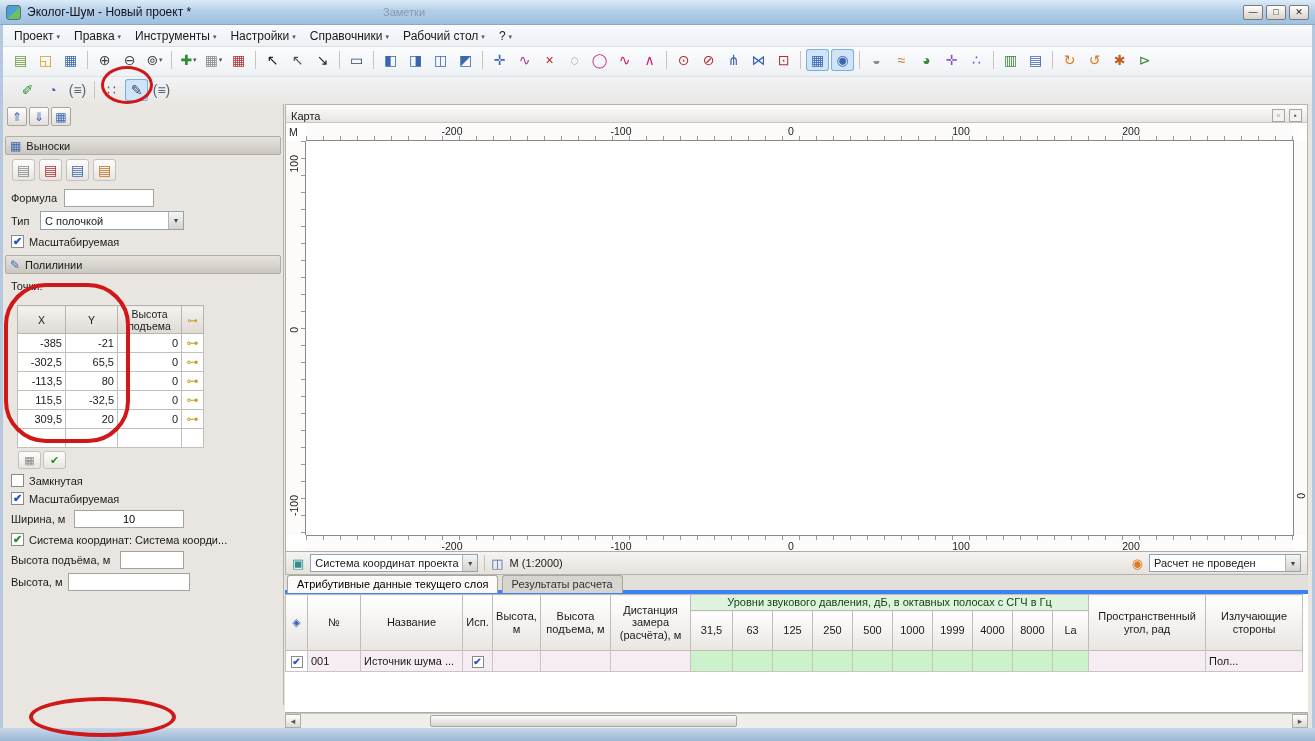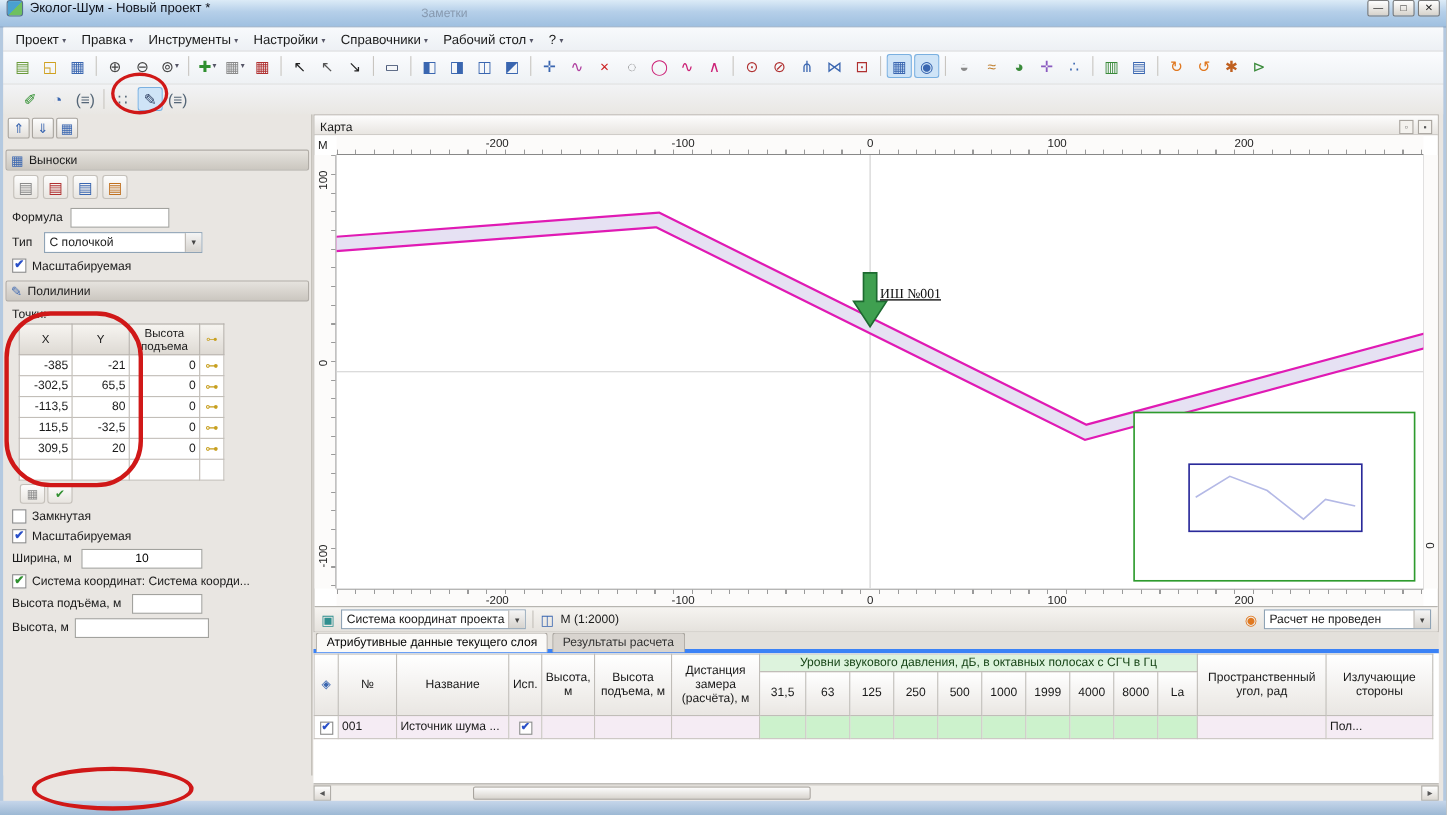--- a/index.html
+++ b/index.html
@@ -1,21 +1,21 @@
 <!DOCTYPE html>
 <html><head>
 <meta charset="utf-8">
 <style>
 *{margin:0;padding:0;box-sizing:border-box}
 html,body{width:1315px;height:741px}
 body{font-family:"Liberation Sans",sans-serif;font-size:11px;color:#1a1a1a;background:#888}
 .window{position:relative;width:1315px;height:741px;background:#e9e6e2;box-shadow:inset 0 0 0 3px #b4c9e0;overflow:hidden}
 
 
-.titlebar{position:absolute;left:0;top:0;width:100%;height:25px;background:linear-gradient(180deg,#dcebf7,#b5cfe9 45%,#9fc0e0);border-bottom:1px solid #8aa8c8;display:flex;padding:0 6px}
+.titlebar{position:absolute;left:0;top:0;width:100%;height:25px;background:linear-gradient(180deg,#dcebf7,#b5cfe9 45%,#9fc0e0);border-bottom:1px solid #8aa8c8;display:flex;align-items:center;padding:0 6px}
 .app-icon{width:15px;height:15px;border-radius:3px;border:1px solid #55708a;background:linear-gradient(135deg,#4aa0d0 0 50%,#6fc060 50% 100%);margin-right:6px;flex:none}
 .title-text{font-size:12px;color:#10131c}
 .ghost{position:absolute;left:383px;top:6px;color:rgba(70,75,90,.4);font-size:11px}
 .win-btns{margin-left:auto;display:flex}
 .wb{width:20px;height:15px;background:linear-gradient(#ffffff,#d6d2cb);border:1px solid #7a7a7a;border-radius:2px;font-size:9px;line-height:12px;text-align:center;margin-left:3px;color:#222}
 
 
 .menubar{position:absolute;left:3px;right:3px;top:25px;height:22px;background:linear-gradient(#f8fafc,#edf0f4);border-bottom:1px solid #dcdfe3;padding-left:4px;white-space:nowrap}
 .menu-item{display:inline-block;padding:4px 7px;font-size:12px;cursor:default}
 .menu-dd{font-size:7px;color:#556;margin-left:3px;vertical-align:1px}
@@ -39,21 +39,21 @@
 .frow{display:flex;align-items:center;margin:4px 8px;gap:5px}
 .frow label{flex:none}
 .txt{height:18px;border:1px solid #a2a29e;background:#fff;font:11px "Liberation Sans",sans-serif;padding:0 3px}
 .combo{display:flex;align-items:center;height:19px;background:#fff;border:1px solid #8fa3b5;padding-left:4px}
 .combo .sel{flex:1;overflow:hidden;white-space:nowrap}
 .combo .dd{width:15px;height:100%;flex:none;background:linear-gradient(#f5f5f5,#d6d3ce);border-left:1px solid #b8b4ae;text-align:center;font-size:8px;line-height:17px;color:#444}
 .check-row{display:flex;align-items:center;margin:5px 8px;gap:5px}
 .cb{display:inline-block;flex:none;width:13px;height:13px;background:#fff;border:1px solid #8a8a8a;font-size:11px;line-height:11px;text-align:center;color:#2a50c8;font-weight:bold}
 .cb.small{width:12px;height:12px;font-size:10px;line-height:10px}
 .trunc{white-space:nowrap;overflow:hidden;text-overflow:ellipsis}
-.points-label{margin:6px 8px 2px}
+.points-label{margin:6px 8px 13px}
 .points-table{border-collapse:collapse;margin-left:14px;table-layout:fixed}
 .points-table th{background:linear-gradient(#f6f4f0,#ddd9d3);border:1px solid #b8b4ae;font-weight:normal;font-size:10.5px;padding:1px 2px;height:28px}
 .points-table td{border:1px solid #c2beb8;background:#fff;height:19px;text-align:right;padding:0 3px;font-size:11px}
 .points-table td.keycell{text-align:center;color:#c8a020;font-size:12px;padding:0}
 .points-table tr.empty-row td{background:#fff}
 .points-toolbar{margin:3px 0 0 14px}
 .points-toolbar .tb-btn{width:20px;height:18px;border:1px solid #c4c0ba;background:linear-gradient(#fdfdfd,#e8e5e0);font-size:11px}
 .left-tabs{position:absolute;left:3px;top:705px;width:281px;height:28px;background:#d7d3cd;border-top:1px solid #aca8a2;border-right:1px solid #b6b2ac;padding-left:5px}
 .ltab{display:inline-block;background:#d0ccc6;border:1px solid #a8a49e;border-top:none;padding:4px 9px 6px;font-size:11px;color:#333;border-radius:0 0 3px 3px}
 .ltab.active{background:#f6f4f0;color:#000}
@@ -370,37 +370,20 @@
       <div class="ruler-right">
         <span class="ytick" style="top:352px">0</span>
       </div>
       <div class="ruler-x bottom" id="ruler-bottom">
           <span class="xtick" style="left: 146px;">-200</span>
           <span class="xtick" style="left: 315px;">-100</span>
           <span class="xtick" style="left: 485px;">0</span>
           <span class="xtick" style="left: 655px;">100</span>
           <span class="xtick" style="left: 825px;">200</span>
         </div>
-      <div class="map-canvas">
-        <svg width="988" height="394" viewBox="0 0 988 394">
-
-          <line x1="485" y1="0" x2="485" y2="394" stroke="#cfcfcf" stroke-width="1"></line>
-          <line x1="0" y1="197" x2="988" y2="197" stroke="#cfcfcf" stroke-width="1"></line>
-
-          <path d="M -4 81 L 292 59 L 681 252 L 992 168" fill="none" stroke="#e01ab4" stroke-width="15"></path>
-          <path d="M -4 81 L 292 59 L 681 252 L 992 168" fill="none" stroke="#e6e1f3" stroke-width="11"></path>
-
-          <rect x="725" y="234" width="255" height="153" fill="#ffffff" stroke="#2e9b2e" stroke-width="1.5"></rect>
-          <rect x="775" y="281" width="157" height="61" fill="none" stroke="#2a2a9a" stroke-width="1.5"></rect>
-          <polyline points="781,311 812,292 846,305 879,331 899,313 926,319" fill="none" stroke="#b4b9e6" stroke-width="1.5"></polyline>
-
-          <polygon points="479,107 491,107 491,133 500,133 485,156 470,133 479,133" fill="#3fa050" stroke="#1d6a30" stroke-width="1.5"></polygon>
-          <text class="marker-lbl" x="494" y="130" font-size="12.5" fill="#111" text-decoration="underline">ИШ №001</text>
-        </svg>
-      </div>
     </div>
     <div class="map-status">
       <span class="ms-ic" style="color:#2f8f8f">▣</span>
       <div class="combo" style="width:168px">
         <span class="sel">Система координат проекта</span>
         <span class="dd">▾</span>
       </div>
       <span class="ms-sep"></span>
       <span class="ms-ic" style="color:#3a66b0">◫</span>
       <span>М (1:2000)</span>

